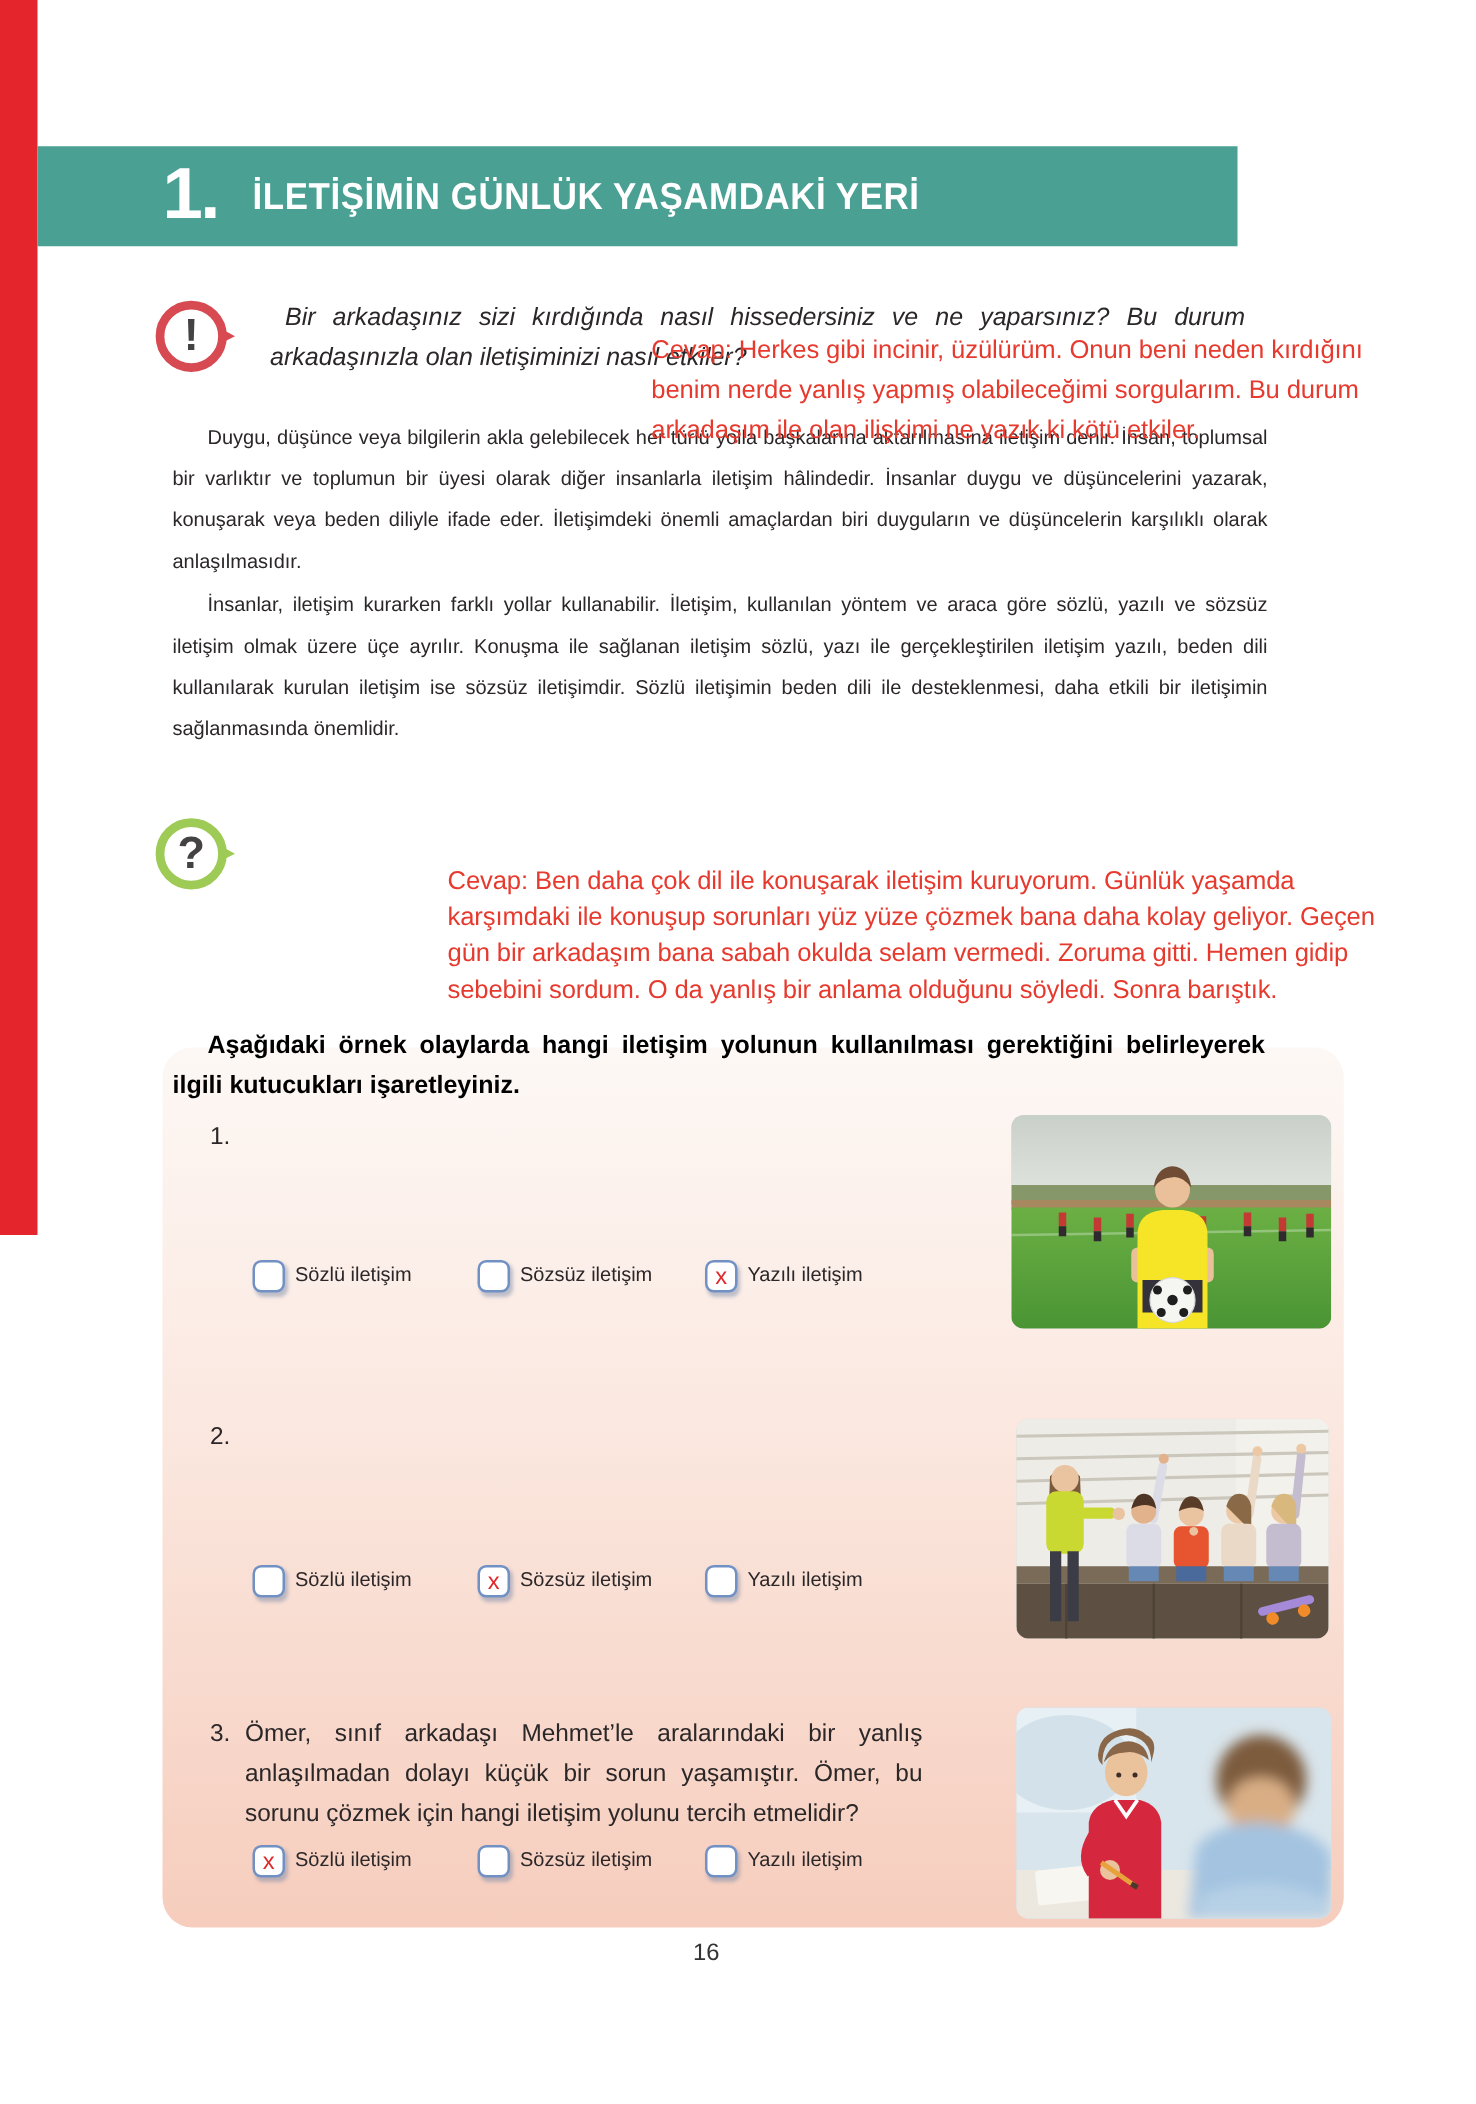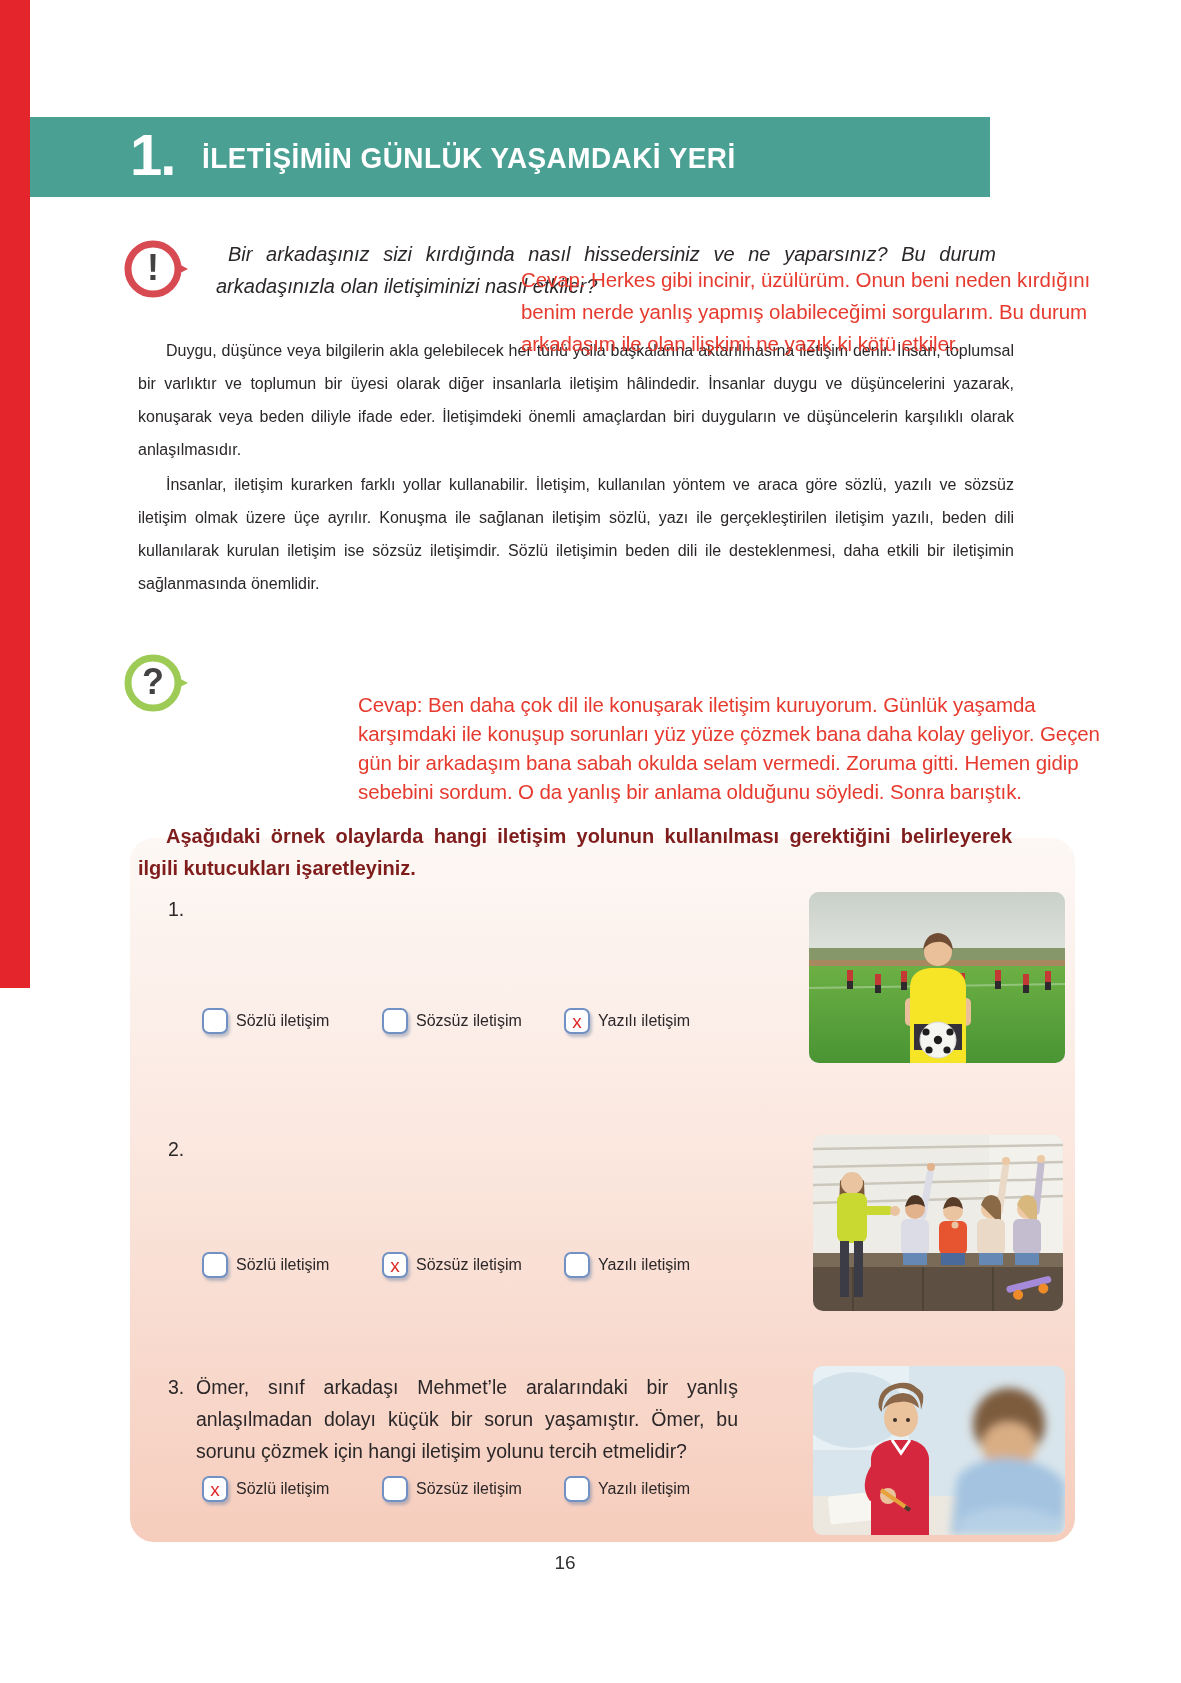--- a/index.html
+++ b/index.html
@@ -32,21 +32,21 @@
          text-align:justify;text-indent:28px;color:#2b2728;}
   .p1{top:334px;}
   .p2{top:468px;}
   
   .etk{position:absolute;left:130px;top:764px;height:46px;display:flex;align-items:center;z-index:7;}
   .bell{width:42px;height:46px;display:inline-block;}
   .etk-t{font-size:29px;font-weight:bold;color:#e5262c;letter-spacing:2px;margin-left:6px;
          transform:scaleX(.96);transform-origin:left center;}
   
   .instr{position:absolute;left:138px;top:820px;width:874px;margin:0;font-size:20px;font-weight:bold;
-         line-height:32px;text-align:justify;text-indent:28px;color:#7f1d1d;z-index:4;}
+         line-height:32px;text-align:justify;text-indent:28px;color:#000000;z-index:4;}
   
   .panel{position:absolute;left:130px;top:838px;width:945px;height:704px;border-radius:24px;
          background:linear-gradient(180deg,#fdf8f5 0%,#fbe9e1 40%,#f6cdbd 100%);z-index:1;}
   .inum{position:absolute;z-index:3;font-size:19.5px;line-height:32px;color:#2b2728;}
   .itext{position:absolute;z-index:3;width:542px;margin:0;font-size:19.5px;line-height:32px;
          text-align:justify;color:#2b2728;}
   
   .opt{position:absolute;z-index:3;display:flex;align-items:center;gap:8px;height:30px;}
   .cb{width:26px;height:26px;box-sizing:border-box;background:#ffffff;border:2px solid #7191c4;
       border-radius:7px;box-shadow:2px 3px 3px rgba(110,130,165,.45);text-align:center;

